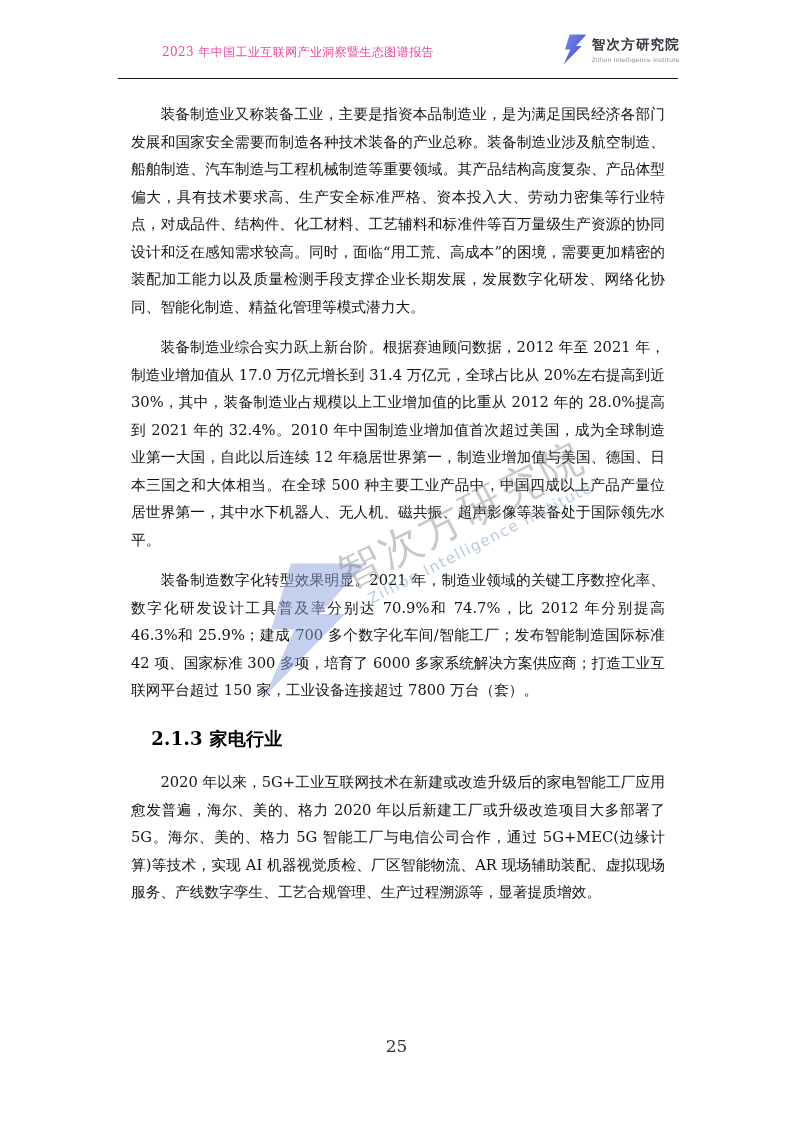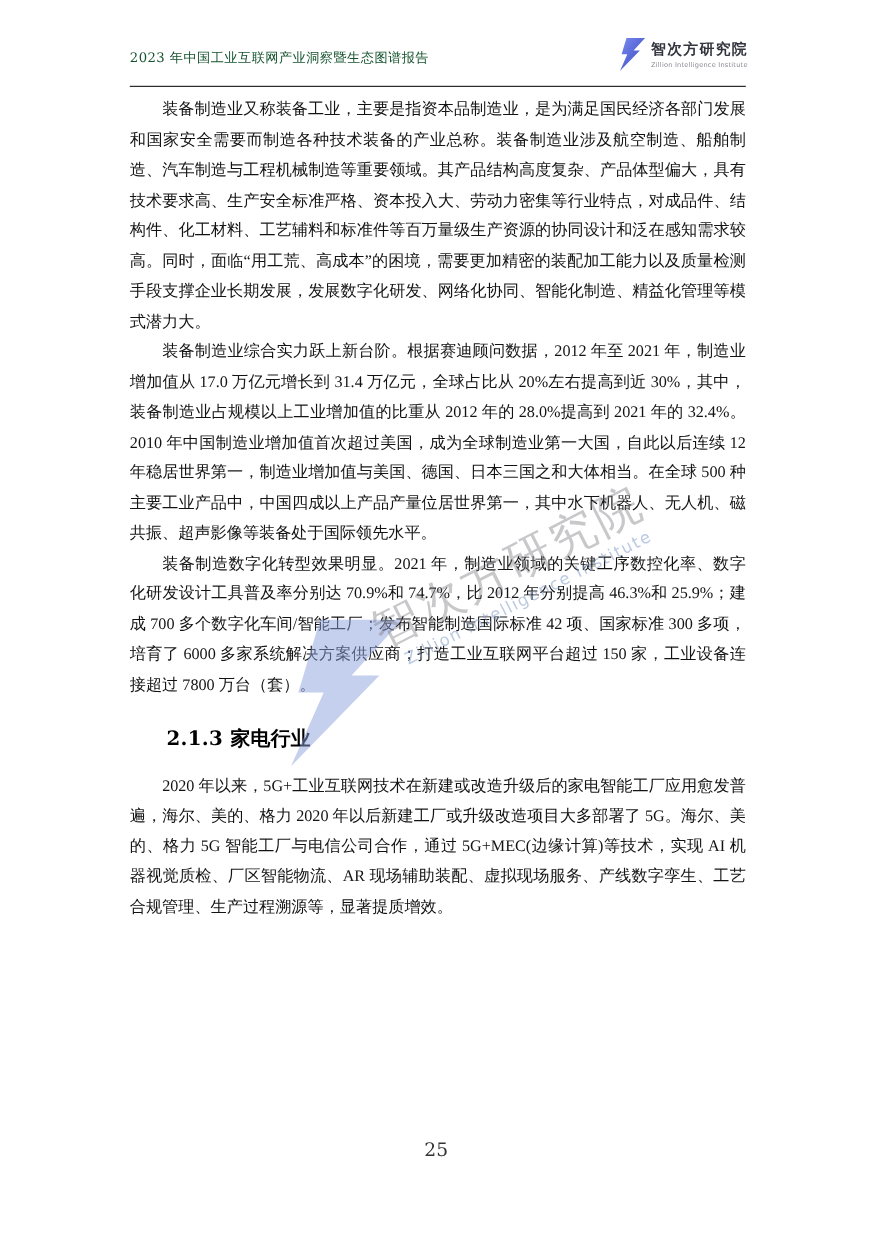--- a/index.html
+++ b/index.html
@@ -18,24 +18,25 @@
   }
 
   
   .page-header {
     position: absolute;
     left: 118px; top: 34px; width: 562px;
     display: flex; justify-content: space-between; align-items: flex-start;
   }
   .header-title {
     font-size: 12px;
-    color: #14532d;
+    color: #ec4899;
     letter-spacing: 0.4px;
     padding-top: 10px;
     white-space: nowrap;
+    margin-left: 44px;
   }
   .logo { display: flex; align-items: center; gap: 5px; }
   .logo-mark { width: 25px; height: 31px; flex: 0 0 auto; }
   .logo-text { display: flex; flex-direction: column; }
   .logo-name {
     font-family: "DejaVu Sans", "Liberation Sans", sans-serif;
     font-size: 13.5px; font-weight: 700; color: #33343e; letter-spacing: 1.2px;
     white-space: nowrap;
   }
   .logo-sub {
@@ -75,21 +76,21 @@
 
   
   .body-text {
     position: absolute;
     left: 118px; top: 87px; width: 560px;
     font-size: 14.7px; line-height: 27.5px;
     color: #131313;
     text-align: justify;
     z-index: 2;
   }
-  .body-text p { margin: 0; text-indent: 2em; font-family: Liberation Serif, serif; }
+  .body-text p { margin: 13px; text-indent: 2em; }
   .section-heading {
     margin: 21px 0 16px 0;
     font-size: 18px; font-weight: 700; color: #000000;
     text-indent: 1.85em; letter-spacing: 0.3px;
   }
 
   
   .page-footer {
     position: absolute; left: 0; top: 1036px; width: 793px;
     text-align: center; z-index: 2;

